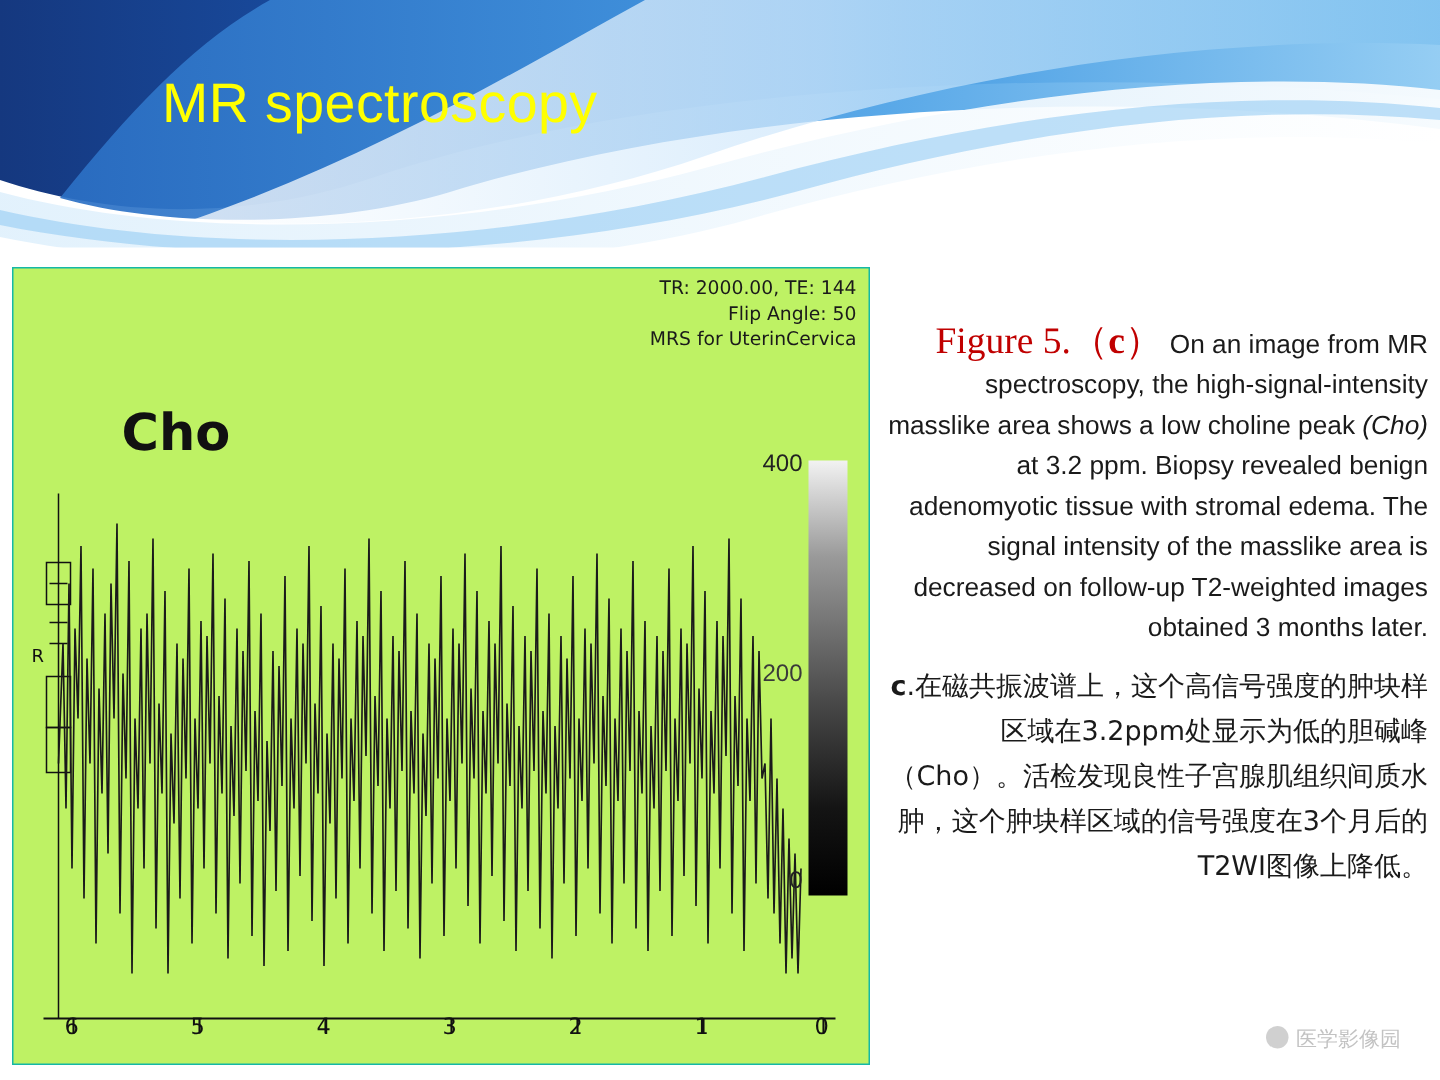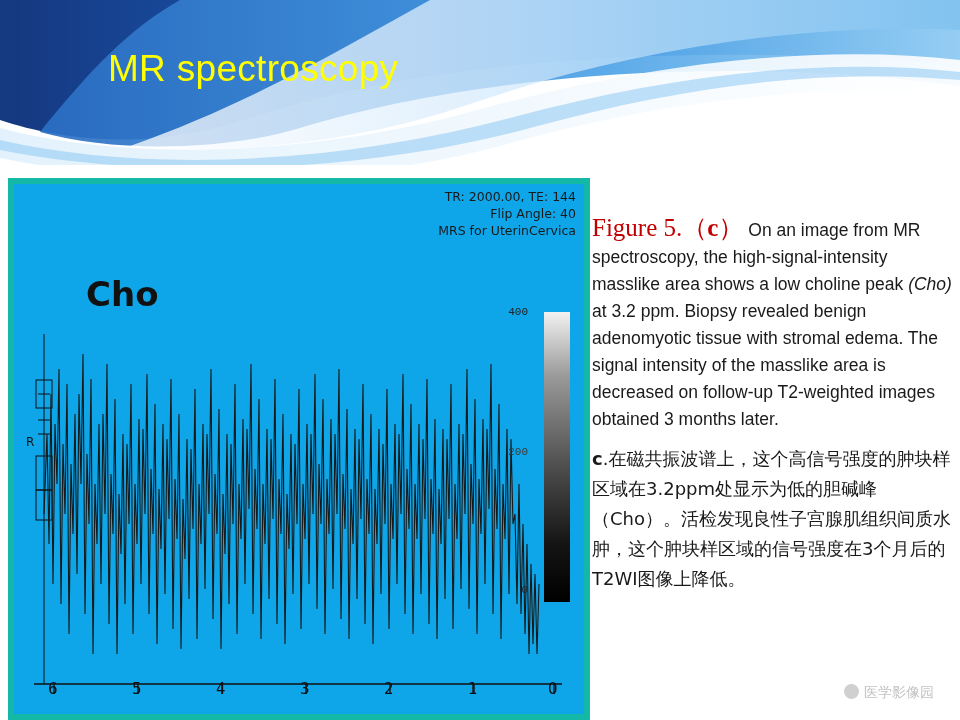--- a/index.html
+++ b/index.html
@@ -47,22 +47,22 @@
     height: 542px;
   }
 
   
   .figure-panel {
     position: absolute;
     left: 8px;
     top: 0;
     width: 570px;
     height: 530px;
-    background: #0ea5e9;
-    border: 6px solid #14b8a6;
+    background: #bef264;
+    border: 1px solid #14b8a6;
     overflow: hidden;
   }
   .scan-meta {
     position: absolute;
     right: 8px;
     top: 4px;
     text-align: right;
     font-family: "DejaVu Sans", sans-serif;
     font-size: 12.5px;
     color: #1a1a1a;
@@ -90,24 +90,24 @@
     position: absolute;
     right: 14px;
     top: 128px;
     width: 26px;
     height: 290px;
     background: linear-gradient(to bottom, #f2f2f2 0%, #9a9a9a 22%, #4a4a4a 55%, #141414 80%, #000000 100%);
     z-index: 4;
   }
   .cb-tick {
     position: absolute;
-    right: 56px;
-    font-size: 11px;
+    right: 44px;
+    font-size: 16px;
     color: #222;
-    font-family: Liberation Mono, monospace;
+    font-family: Liberation Sans, sans-serif;
     z-index: 4;
   }
   .cb-400 { top: 122px; }
   .cb-200 { top: 262px; color:#3a3a3a;margin-left:24px; }
   .cb-0   { top: 400px; }
 
   
   .xaxis {
     position: absolute;
     left: 0;
@@ -122,20 +122,21 @@
     color: #111;
     font-family: "DejaVu Sans", sans-serif;
   }
 
   
   .caption {
     position: absolute;
     left: 592px;
     top: 36px;
     width: 360px;
+    text-align: right;
   }
   .cap-en {
     font-size: 17.5px;
     line-height: 27px;
     color: #1a1a1a;
     font-family: "Liberation Sans", sans-serif;
   }
   .fig-num {
     color: #c00000;
     font-family: "Liberation Serif", serif;
@@ -215,21 +216,21 @@
   </svg>
   <div class="slide-title">MR spectroscopy</div>
 </div>
 
 <div class="content">
 
   <div class="figure-panel">
 
     <div class="scan-meta">
       <div>TR: 2000.00, TE: 144</div>
-      <div>Flip Angle: 40</div>
+      <div>Flip Angle: 50</div>
       <div>MRS for UterinCervica</div>
     </div>
 
     <div class="cho-label">Cho</div>
 
     <svg class="spectrum-svg" width="570" height="530" viewBox="0 0 570 530" xmlns="http://www.w3.org/2000/svg">
 
       <line x1="30" y1="150" x2="30" y2="500" stroke="#111" stroke-width="1"></line>
       <text x="12" y="262" font-size="12" font-family="DejaVu Sans, sans-serif" fill="#111">R</text>
 

